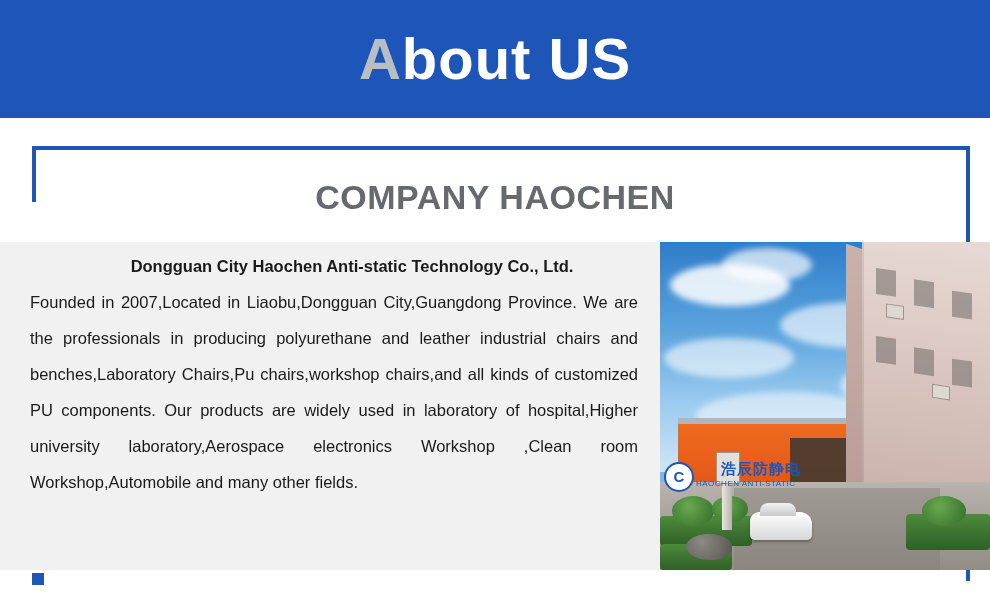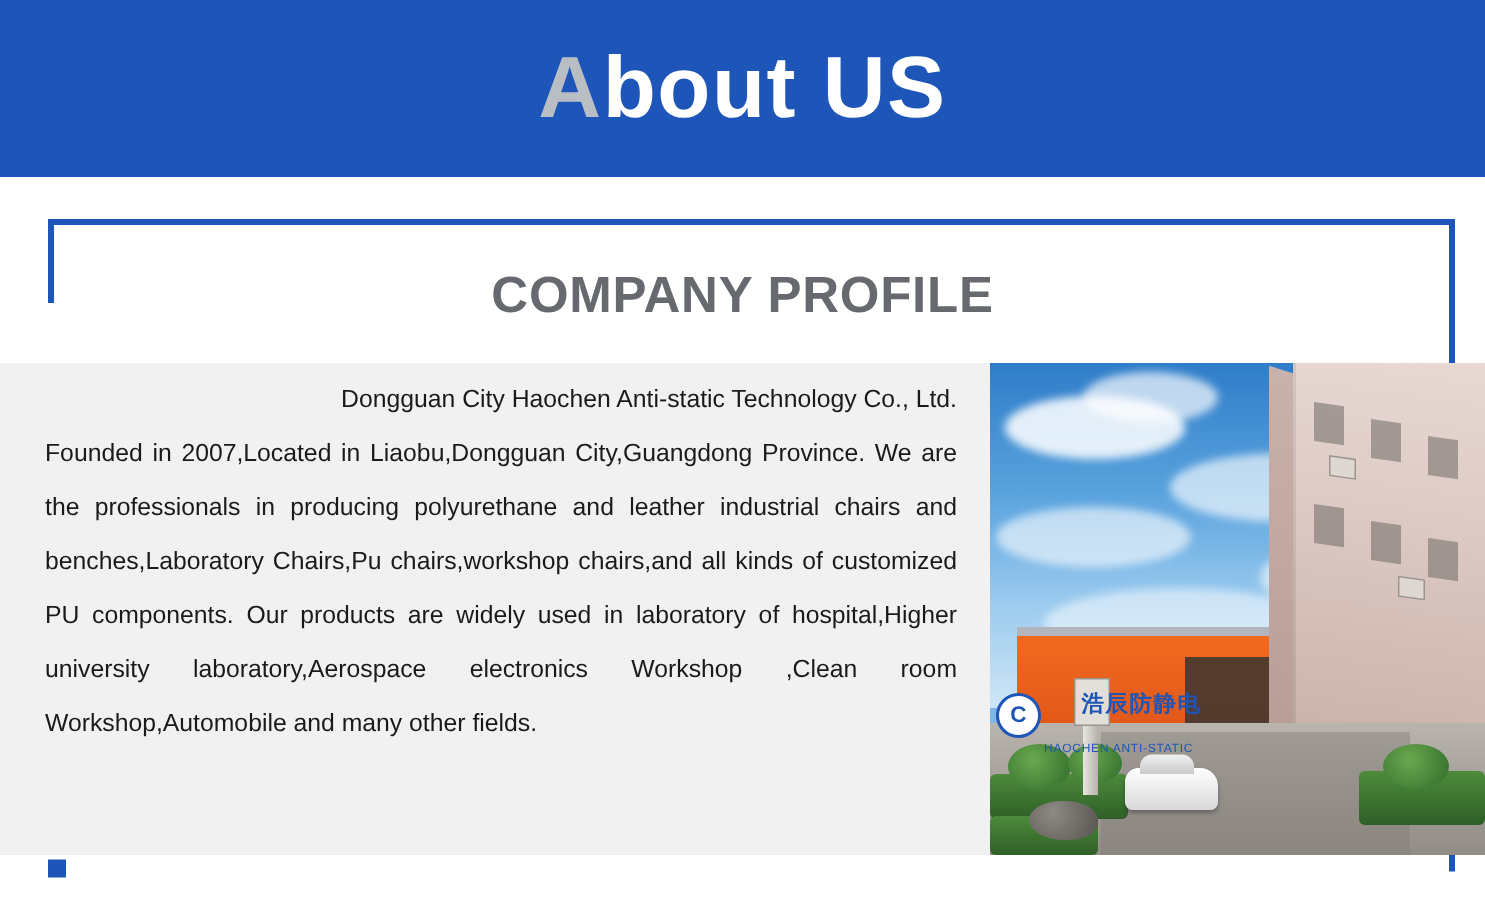--- a/index.html
+++ b/index.html
@@ -119,24 +119,24 @@
     left: 30px;
     top: 130px;
     width: 608px;
     font-size: 16.5px;
     line-height: 36px;
     color: #1a1a1a;
     text-align: justify;
     text-justify: inter-word;
   }
   .profile-text .lead {
-    font-weight: normal;
+    font-weight: bold;
     display: block;
     text-indent: 36px;
-    text-align: right;
+    text-align: center;
   }
 
   
   .photo {
     position: absolute;
     left: 660px;
     top: 124px;
     width: 330px;
     height: 328px;
     overflow: hidden;
@@ -295,21 +295,21 @@
     left: 32px; top: 0;
     font-size: 15px;
     font-weight: bold;
     color: #1d55b8;
     letter-spacing: 1px;
     white-space: nowrap;
     margin-left: 25px;
   }
   .sign-text-en {
     position: absolute;
-    left: 32px; top: 34px;
+    left: 32px; top: 19px;
     font-size: 8px;
     color: #1d55b8;
     letter-spacing: .5px;
     white-space: nowrap;
     text-align: center;
   }
   .pole {
     position: absolute;
     left: 62px; bottom: 40px;
     width: 10px; height: 48px;
@@ -332,21 +332,21 @@
     <div class="header-title"><span class="accent">A</span><span>bout US</span></div>
   </div>
 
   <div class="body-area">
 
     <div class="frame-top"></div>
     <div class="frame-left"></div>
     <div class="frame-right"></div>
     <div class="frame-bottom-stub"></div>
 
-    <div class="section-title">COMPANY PROFILE</div>
+    <div class="section-title">COMPANY HAOCHEN</div>
 
     <div class="content-band"></div>
 
     <div class="profile-text">
       <span class="lead">Dongguan City Haochen Anti-static Technology Co., Ltd.</span><span>Founded in 2007,Located in Liaobu,Dongguan City,Guangdong Province.  We are the professionals in producing polyurethane and leather industrial chairs and benches,Laboratory Chairs,Pu chairs,workshop chairs,and all kinds of customized PU components.  Our products are widely used in laboratory of hospital,Higher university laboratory,Aerospace electronics Workshop ,Clean room Workshop,Automobile and many other fields.</span>
     </div>
 
     <div class="photo">
       <div class="sky"></div>
       <div class="cloud c1"></div>

